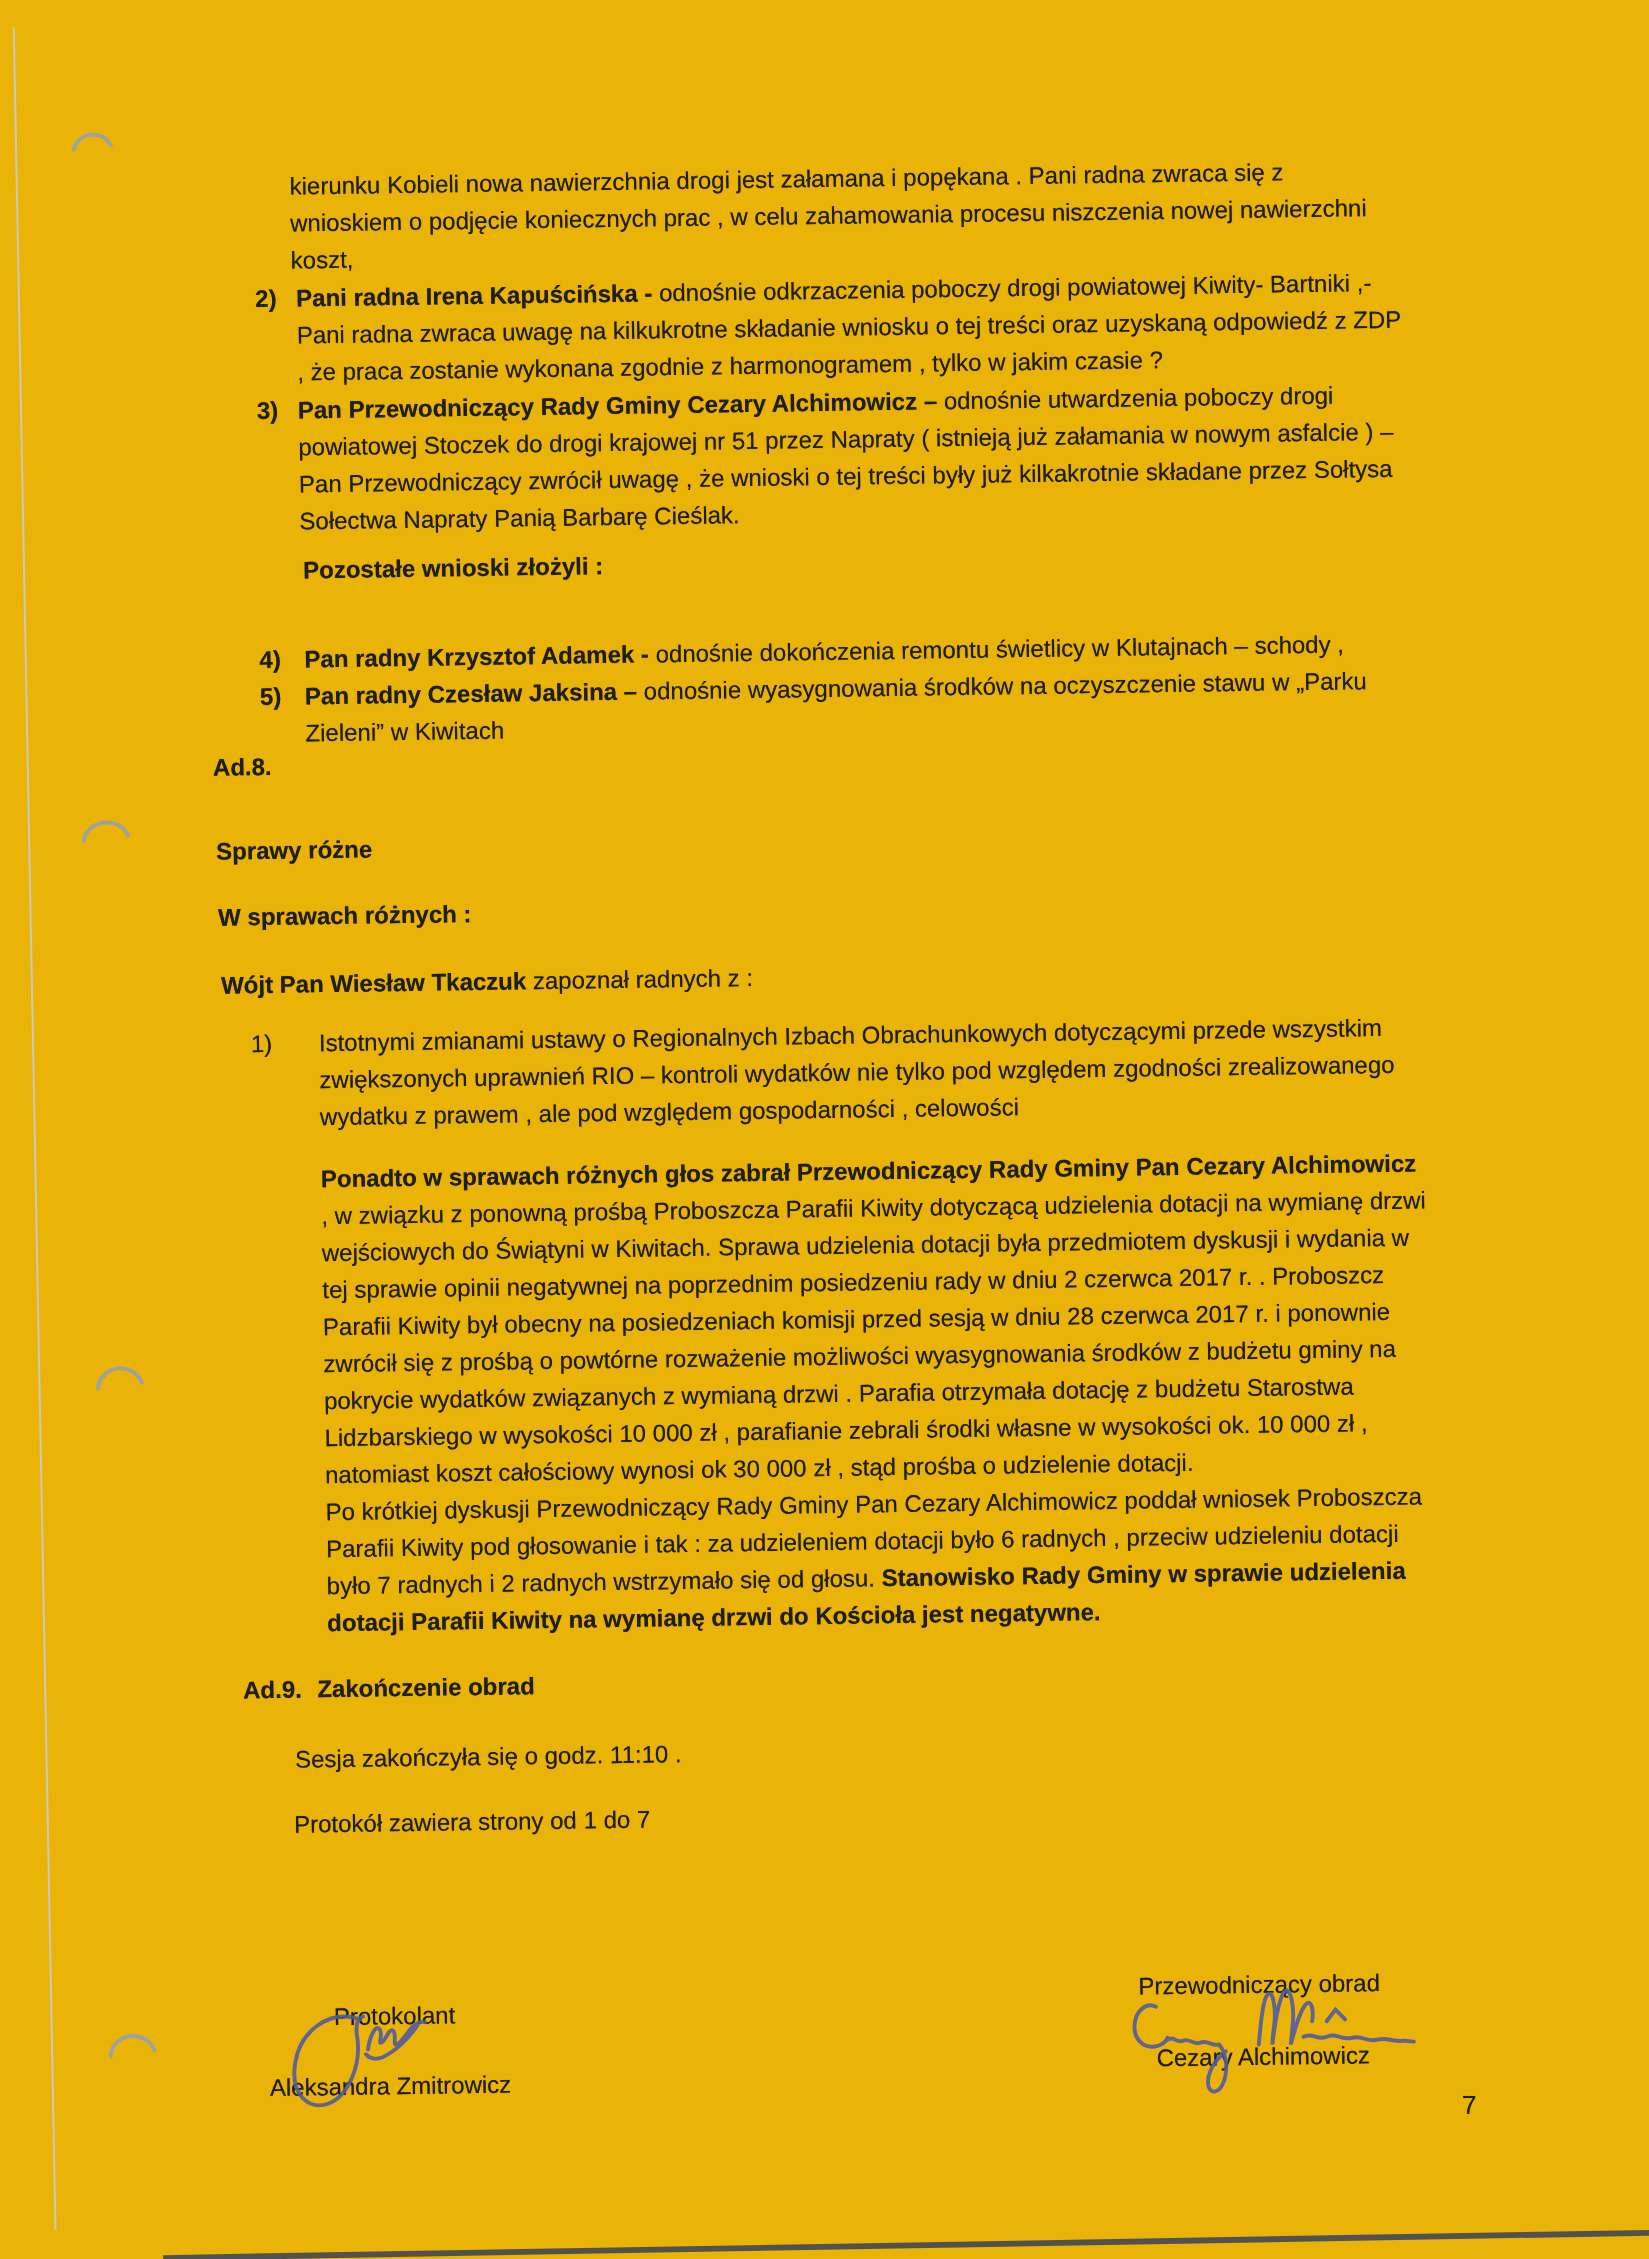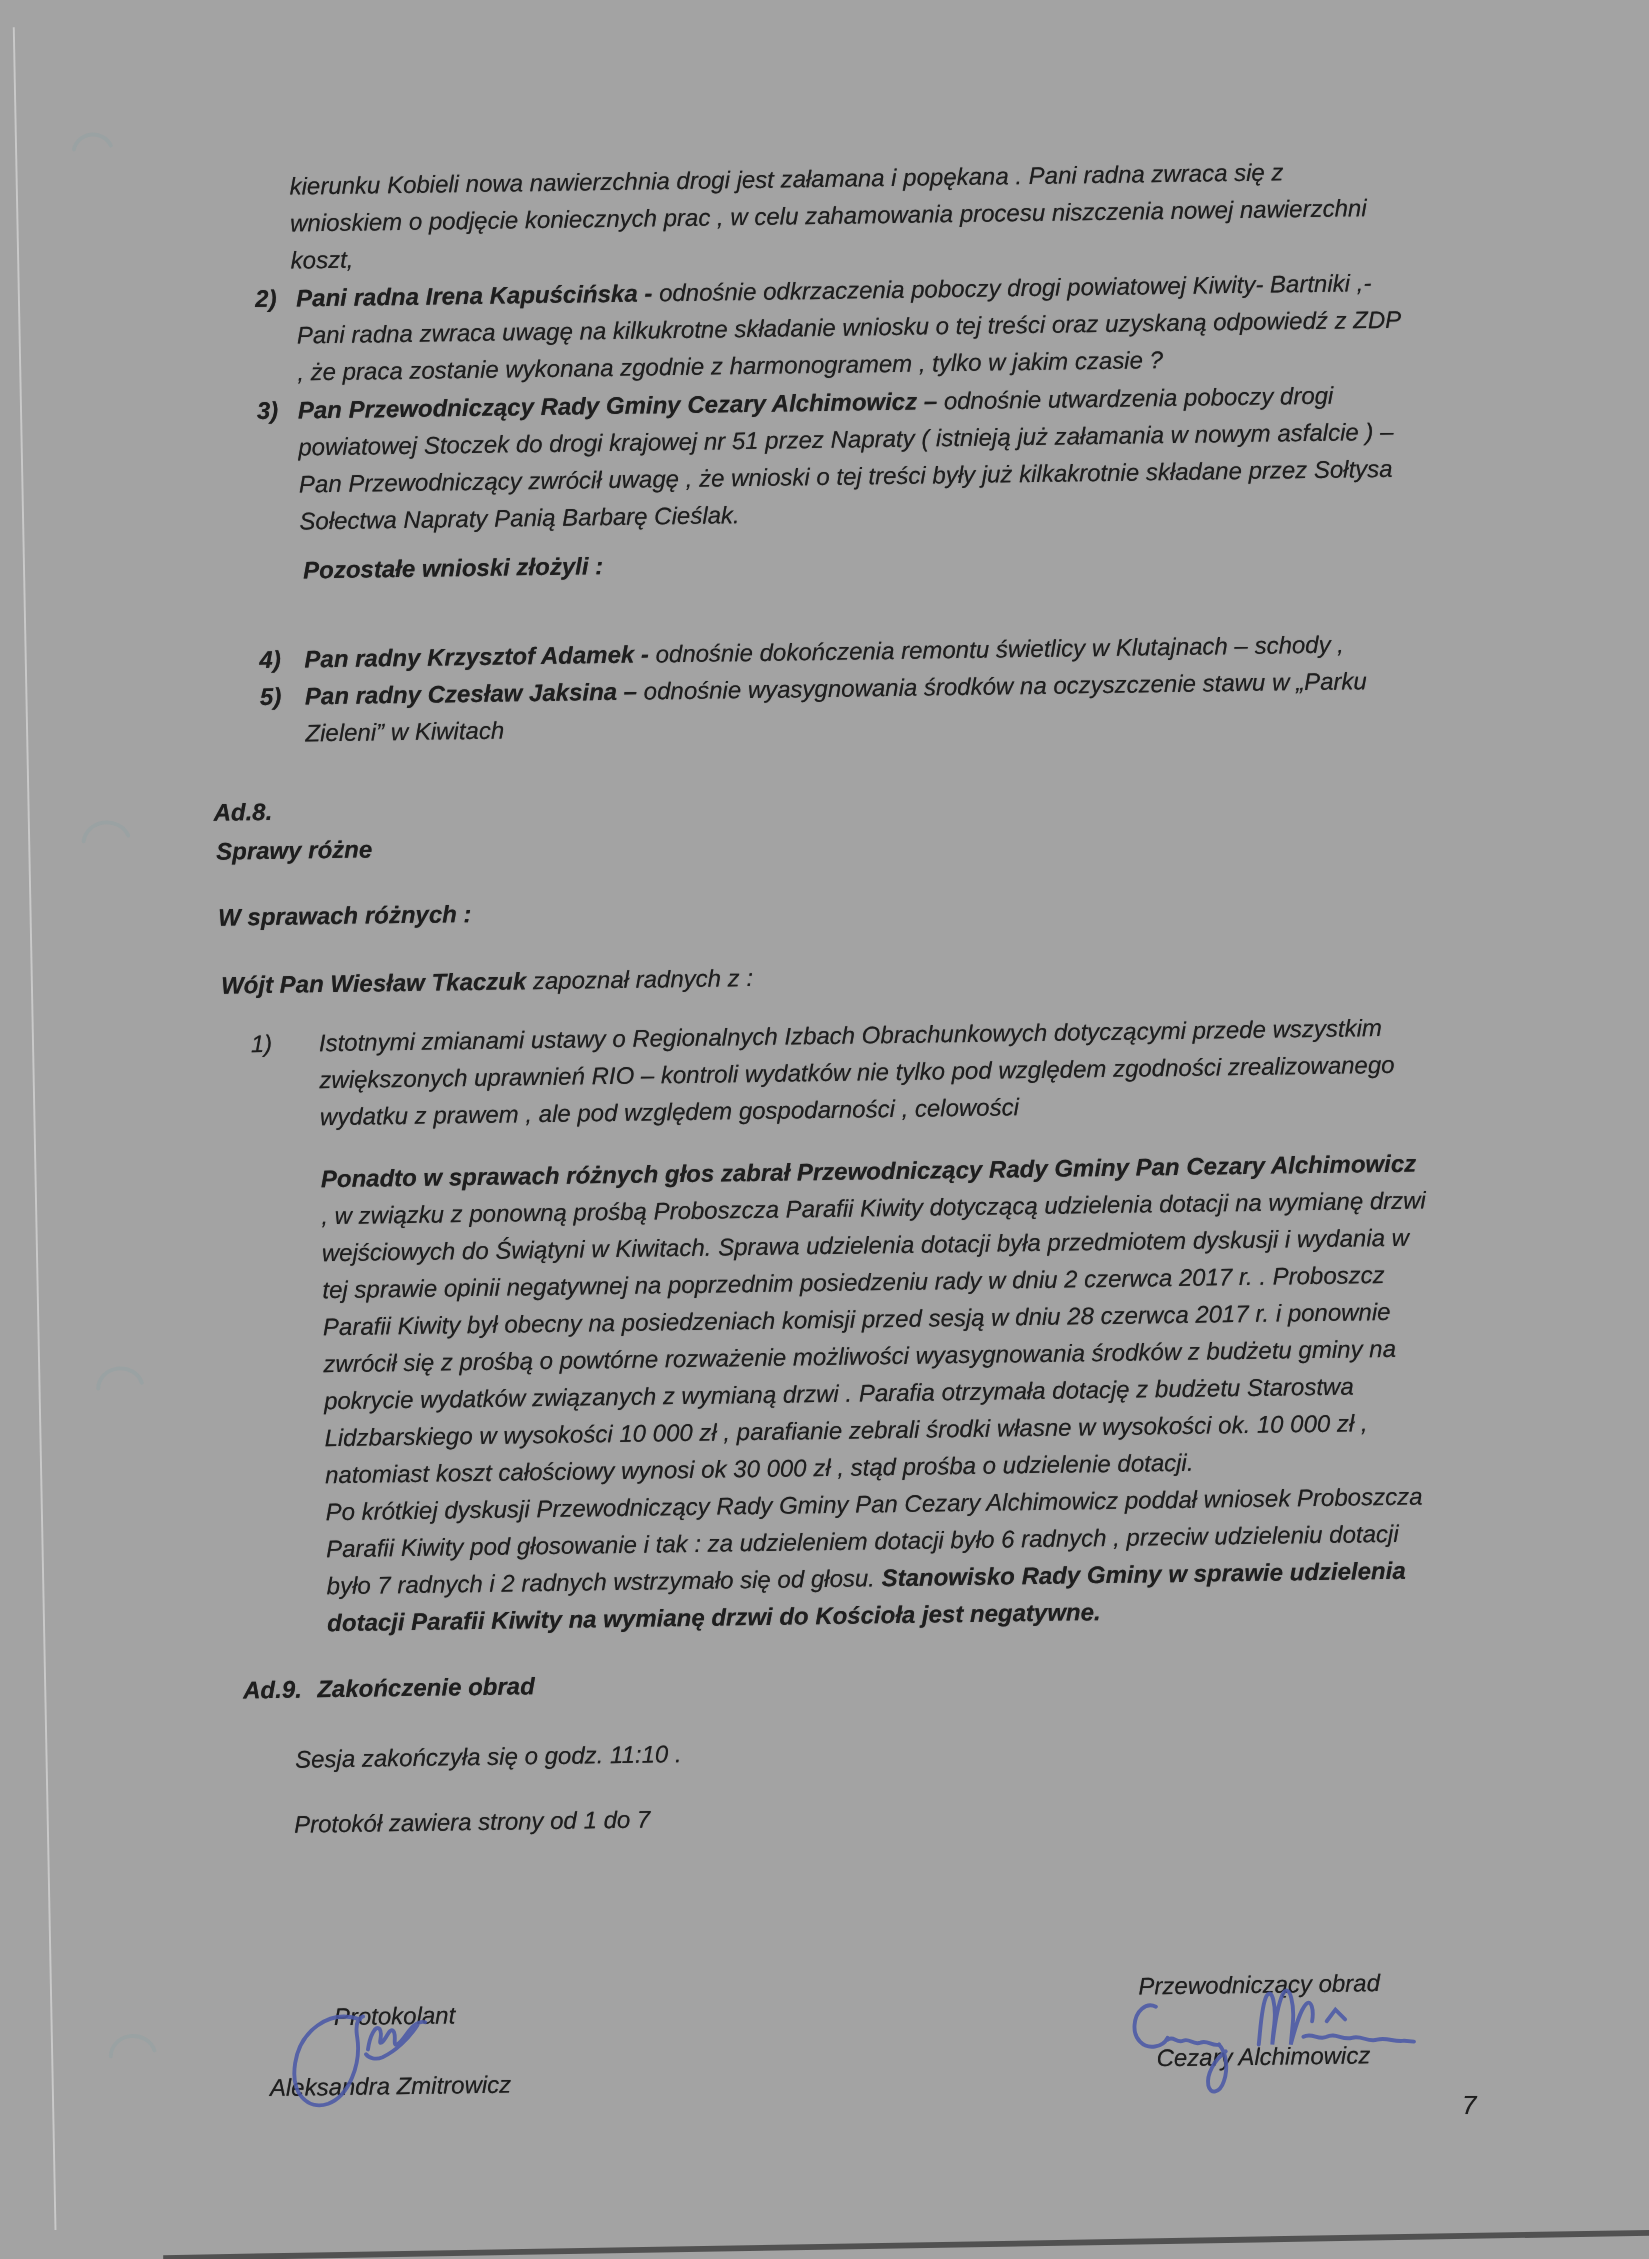--- a/index.html
+++ b/index.html
@@ -1,20 +1,20 @@
 <!DOCTYPE html>
 <html><head>
 <meta charset="utf-8">
 <style>
   html,body{margin:0;padding:0;background:#ffffff;}
   body{
     width:1650px;height:2260px;position:relative;overflow:hidden;
     font-family:"Liberation Sans","DejaVu Sans",sans-serif;
   }
-  .page{position:absolute;inset:0;background:#a3a3a3;font-style:italic;}
+  .page{position:absolute;inset:0;background:#eab308;}
   
   .content{
     position:absolute;inset:0;color:#1e1e1e;font-size:24px;
     transform:rotate(-0.82deg);transform-origin:825px 1116px;
   }
   .block{position:absolute;white-space:nowrap;line-height:37px;}
   .block .line{height:37px;}
   .b{font-weight:bold;}
   .soft{text-shadow:0 0 0.7px rgba(20,20,20,.65);}
   svg.overlay{position:absolute;left:0;top:0;pointer-events:none;}
@@ -53,21 +53,21 @@
     <div class="block" style="left:311px;top:633px">
         <div class="line"><span class="b">Pan radny Krzysztof Adamek - </span><span>odnośnie dokończenia remontu świetlicy w Klutajnach – schody ,</span></div>
       </div>
 
     <div class="block b" style="left:266px;top:670px">5)</div>
     <div class="block" style="left:311px;top:670px">
         <div class="line"><span class="b">Pan radny Czesław Jaksina – </span><span>odnośnie wyasygnowania środków na oczyszczenie stawu w „Parku</span></div>
         <div class="line"><span>Zieleni” w Kiwitach</span></div>
       </div>
 
-    <div class="block b" style="left:218px;top:785px">Ad.8.</div>
+    <div class="block b" style="left:218px;top:740px">Ad.8.</div>
     <div class="block b" style="left:220px;top:824px">Sprawy różne</div>
     <div class="block b" style="left:221px;top:890px">W sprawach różnych :</div>
 
     <div class="block" style="left:223px;top:958px">
         <div class="line"><span class="b">Wójt Pan Wiesław Tkaczuk</span><span>  zapoznał radnych z :</span></div>
       </div>
 
     <div class="block" style="left:252px;top:1017px">1)</div>
     <div class="block" style="left:320px;top:1017px">
         <div class="line"><span>Istotnymi zmianami ustawy o Regionalnych Izbach Obrachunkowych dotyczącymi przede wszystkim</span></div>

